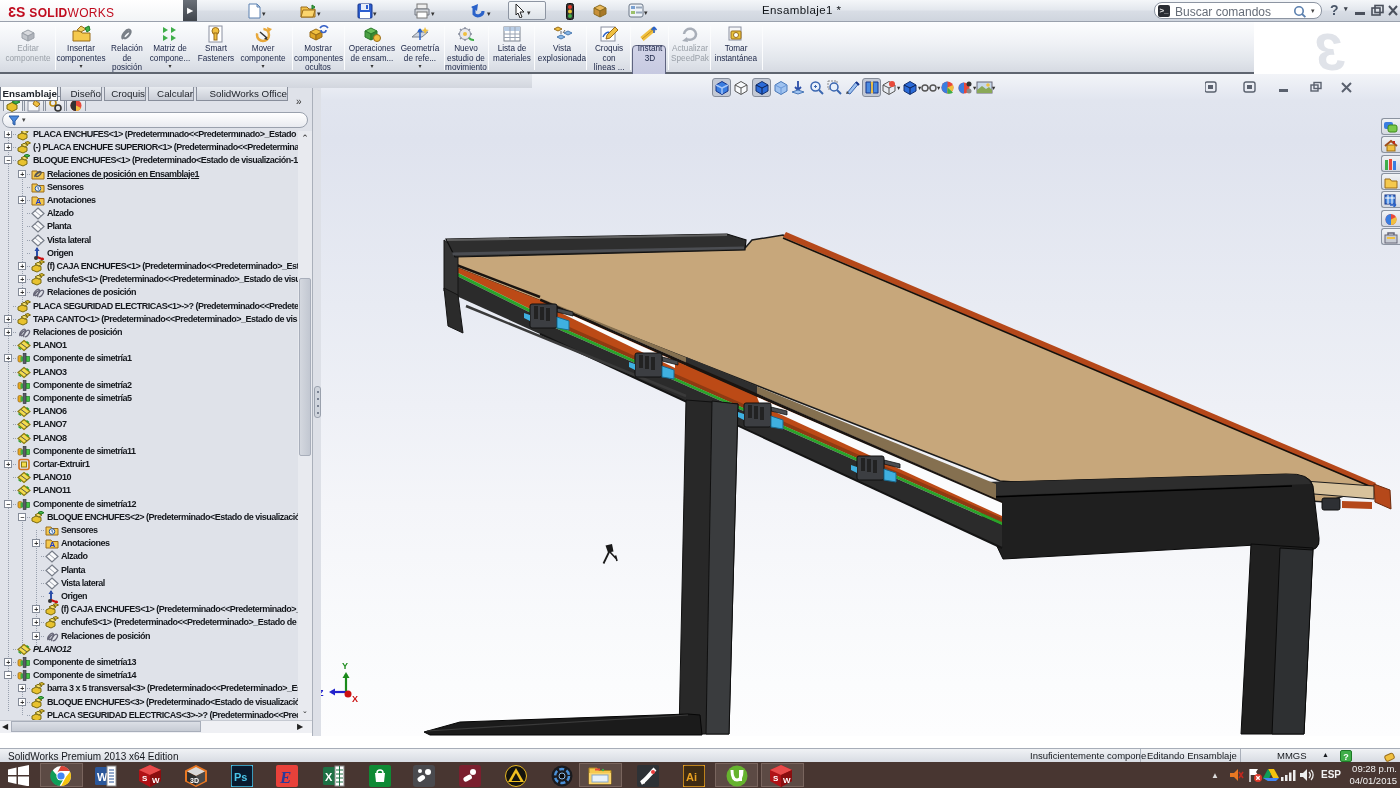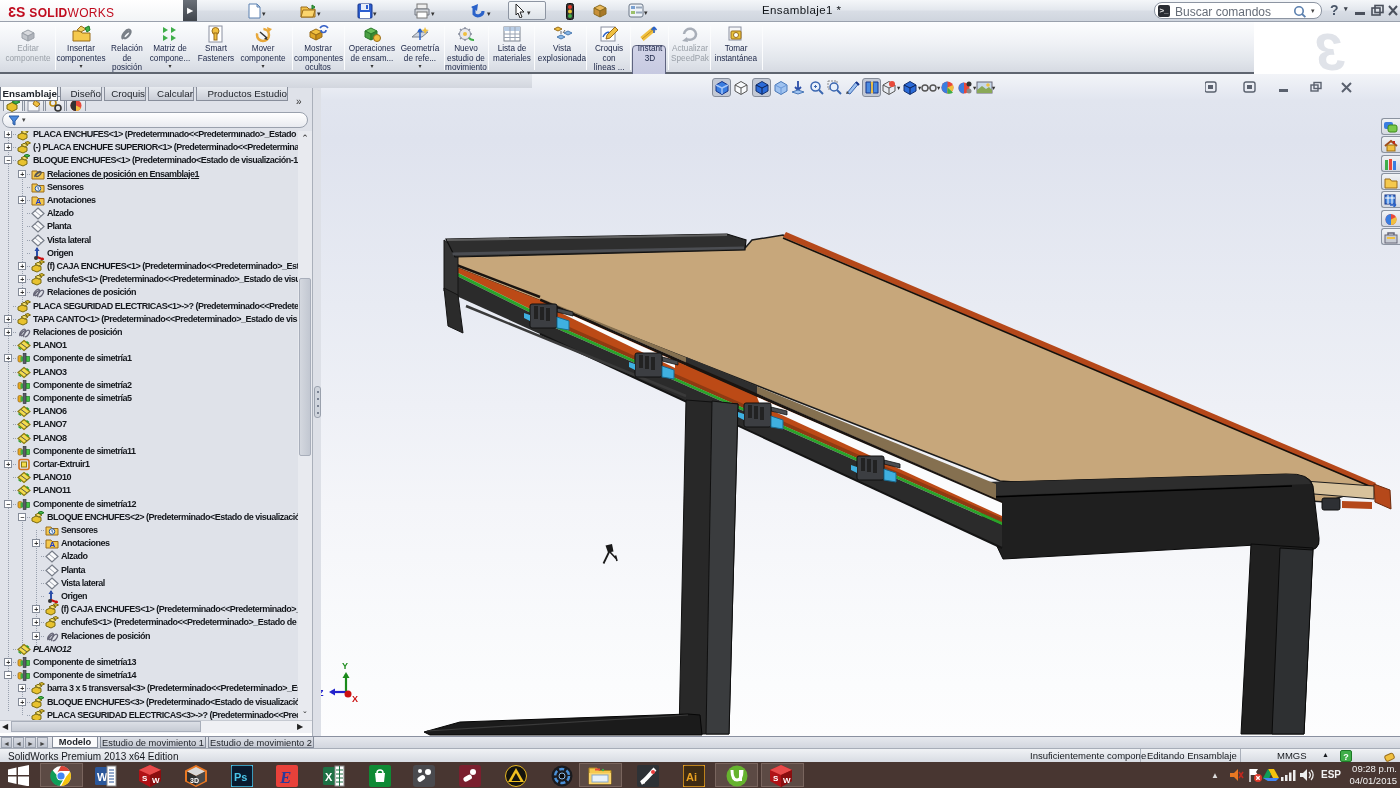--- a/index.html
+++ b/index.html
@@ -286,21 +286,21 @@
 <div class="rsep" style="left:668px;top:4px;"></div>
 <div class="rsep" style="left:710px;top:4px;"></div>
 <div class="rsep" style="left:762px;top:4px;"></div>
 <div class="abs" style="left:1316px;top:0px;font-size:52px;font-style:italic;color:#e0e3e9;font-weight:bold;"><span style="display:inline-block;transform:scaleX(-1);">3</span>S</div>
 </div>
 <div id="tabrow">
 <div class="cmtab active" style="left:0px;width:58px;">Ensamblaje</div>
 <div class="cmtab" style="left:60px;width:42px;">Diseño</div>
 <div class="cmtab" style="left:104px;width:42px;">Croquis</div>
 <div class="cmtab" style="left:148px;width:46px;">Calcular</div>
-<div class="cmtab" style="left:196px;width:92px;">Productos Estudio</div>
+<div class="cmtab" style="left:196px;width:92px;">SolidWorks Office</div>
 </div>
 <div id="viewport">
 <div class="abs" style="left:391px;top:4px;width:19px;height:19px;background:#c2c8d4;border:1px solid #868d9a;border-radius:3px;padding:1px 0 0 1px;"><svg width="16" height="15">
           <path d="M2 5l6-3.5L14 5v6l-6 3.5L2 11z" fill="#3a7de0" stroke="#16348a"></path>
           <path d="M2 5l6 3v6" fill="none" stroke="#a8c8f8" stroke-width="1.4"></path>
           <path d="M8 8l6-3" stroke="#a8c8f8" stroke-width="1.4"></path>
         </svg></div>
 <div class="abs" style="left:412px;top:6px;"><svg width="16" height="15">
           <path d="M2 5l6-3.5L14 5v6l-6 3.5L2 11z" fill="#f8fafc" stroke="#555"></path>
           <path d="M2 5l6 3 6-3M8 8v6" fill="none" stroke="#555"></path>
@@ -966,29 +966,20 @@
 <div class="sarrow" style="top:704px;font-size:7px;">⌄</div>
 <div id="hscroll" style="position:absolute;left:0;top:720px;width:312px;height:13px;background:#eff0f4;border-top:1px solid #c6cad2;z-index:6;"></div>
 <div style="position:absolute;left:11px;top:721px;width:190px;height:11px;background:linear-gradient(180deg,#dcdfe6,#c6cbd4);border:1px solid #a8aeba;z-index:7;"></div>
 <div style="position:absolute;left:2px;top:722px;font-size:8px;color:#222;z-index:7;">◀</div>
 <div style="position:absolute;left:297px;top:722px;font-size:8px;color:#222;z-index:7;">▶</div>
 <div id="splitter">
       <div id="sphandle">
         <div style="position:absolute;left:2px;top:4px;width:2px;height:2px;background:#7a8292;box-shadow:0 7px 0 #7a8292,0 14px 0 #7a8292,0 21px 0 #7a8292;"></div>
       </div>
     </div>
-<div id="modelrow">
-<div class="mnav" style="left:1px;">◄</div>
-<div class="mnav" style="left:13px;">◄</div>
-<div class="mnav" style="left:25px;">►</div>
-<div class="mnav" style="left:37px;">►</div>
-<div class="mtab active" style="left:52px;width:46px;">Modelo</div>
-<div class="mtab" style="left:100px;width:106px;">Estudio de movimiento 1</div>
-<div class="mtab" style="left:208px;width:106px;">Estudio de movimiento 2</div>
-</div>
 <div id="statusbar">
 <div class="abs" style="left:8px;top:1.5px;font-size:10px;">SolidWorks Premium 2013 x64 Edition</div>
 <div class="abs" style="left:1030px;top:1px;">Insuficientemente compone</div>
 <div class="abs" style="left:1140px;top:0;width:1px;height:14px;background:#aab0ba;"></div>
 <div class="abs" style="left:1147px;top:1px;">Editando Ensamblaje</div>
 <div class="abs" style="left:1240px;top:0;width:1px;height:14px;background:#aab0ba;"></div>
 <div class="abs" style="left:1277px;top:1px;">MMGS</div>
 <div class="abs" style="left:1322px;top:2px;font-size:7px;">▲</div>
 <div class="abs" style="left:1340px;top:1px;width:12px;height:12px;background:#3fae49;border:1px solid #1d7a26;border-radius:2px;color:#fff;font-size:9px;font-weight:bold;text-align:center;line-height:12px;">?</div>
 <svg class="abs" style="left:1384px;top:2px;" width="13" height="11">

